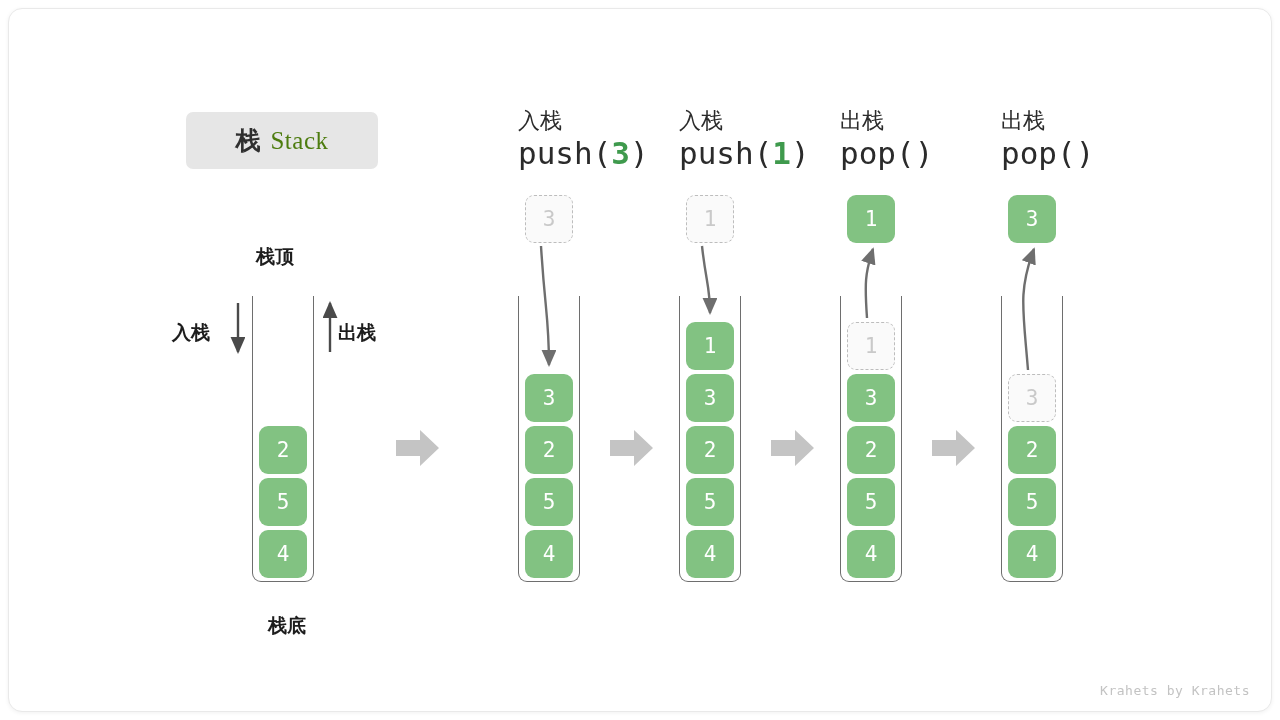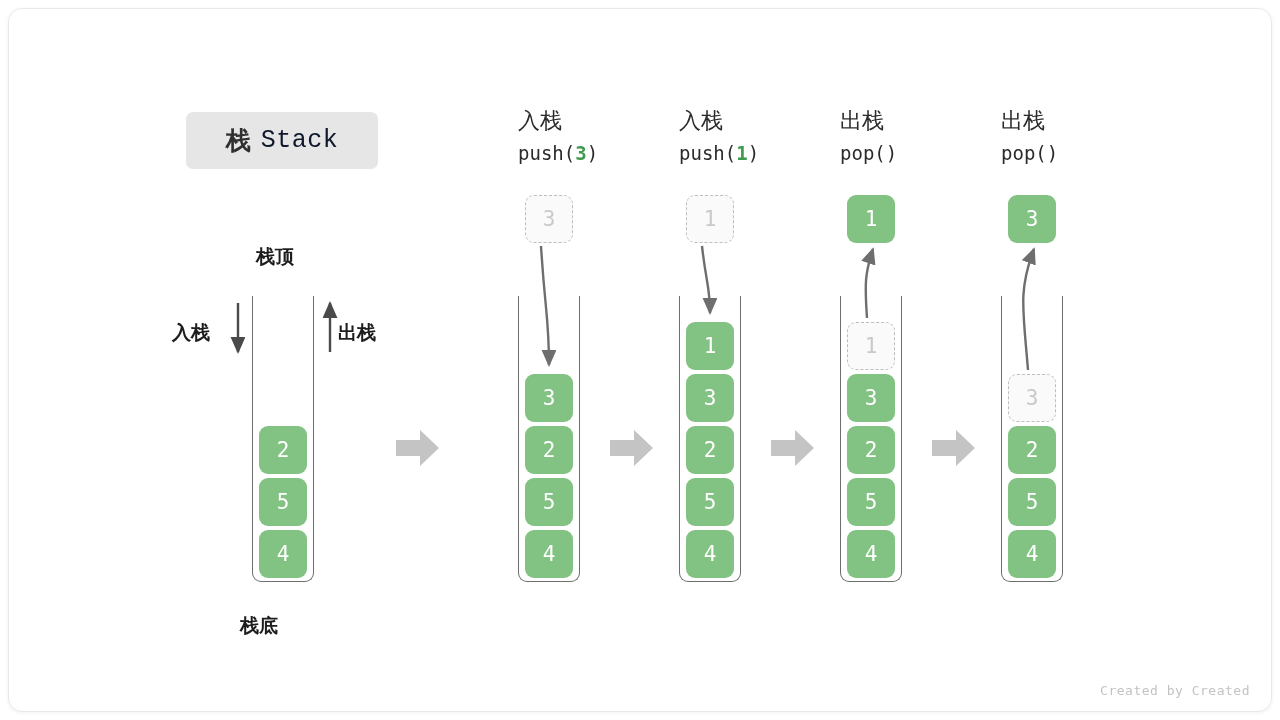--- a/index.html
+++ b/index.html
@@ -33,49 +33,49 @@
     background: #e6e6e6;
     border-radius: 7px;
     display: flex; align-items: center; justify-content: center;
     gap: 10px;
   }
   .title-cn {
     font-family: "Liberation Sans", sans-serif;
     font-size: 25px; font-weight: bold; color: #2f2f2f;
   }
   .title-en {
-    font-family: Liberation Mono, monospace;
-    font-size: 25px; color: #0f172a; letter-spacing: 0.5px;
+    font-family: Liberation Serif, serif;
+    font-size: 25px; color: #4d7c0f; letter-spacing: 0.5px;
   }
 
   
   .cn-label {
     position: absolute;
     font-family: "Liberation Sans", sans-serif;
     font-size: 19px; font-weight: bold; color: #1d1d1d;
     white-space: nowrap;
   }
   .top-label  { left: 256px; top: 244px; font-family: Liberation Mono, monospace; }
-  .bot-label  { left: 240px; top: 613px; }
+  .bot-label  { left: 268px; top: 613px; }
   .push-label { left: 172px; top: 320px; }
   .pop-label  { left: 338px; top: 320px; }
 
   
   .col-head {
     position: absolute;
     text-align: left;
     white-space: nowrap;
   }
   .col-head .cn {
     font-family: "Liberation Sans", sans-serif;
     font-size: 22px; color: #2b2b2b; line-height: 30px;
   }
   .col-head .code {
     font-family: "DejaVu Sans Mono", monospace;
-    font-size: 19px; color: #2b2b2b; line-height: 34px;
+    font-size: 31px; color: #2b2b2b; line-height: 34px;
   }
   .col-head .code .arg { color: #3f9a4d; font-weight: bold; }
 
   
   .tube {
     position: absolute;
     width: 62px; height: 286px;
     box-sizing: border-box;
     border-left: 1.6px solid #6e6e6e;
     border-right: 1.6px solid #6e6e6e;
@@ -217,14 +217,14 @@
     <g id="svg-dyn">
         <line x1="238" y1="303" x2="238" y2="352" stroke="#4a4a4a" stroke-width="2.4" marker-end="url(#ahead-dark)"></line>
         <line x1="330" y1="352" x2="330" y2="303" stroke="#4a4a4a" stroke-width="2.4" marker-end="url(#ahead-dark)"></line>
         <path d="M541,246 C545,311.45 549,317.4 549,365" fill="none" stroke="#6e6e6e" stroke-width="2.4" marker-end="url(#ahead)"></path>
         <path d="M702,246 C706,282.85 710,286.2 710,313" fill="none" stroke="#6e6e6e" stroke-width="2.4" marker-end="url(#ahead)"></path>
         <path d="M867,318 C864.6,283.5 865,273.15 873,249" fill="none" stroke="#6e6e6e" stroke-width="2.4" marker-end="url(#ahead)"></path>
         <path d="M1028,370 C1023.2,309.5 1018,291.35 1034,249" fill="none" stroke="#6e6e6e" stroke-width="2.4" marker-end="url(#ahead)"></path>
       </g>
   </svg>
 
-  <div class="credit">Created by Created</div>
+  <div class="credit">Krahets by Krahets</div>
 </div>
 
 </body></html>

